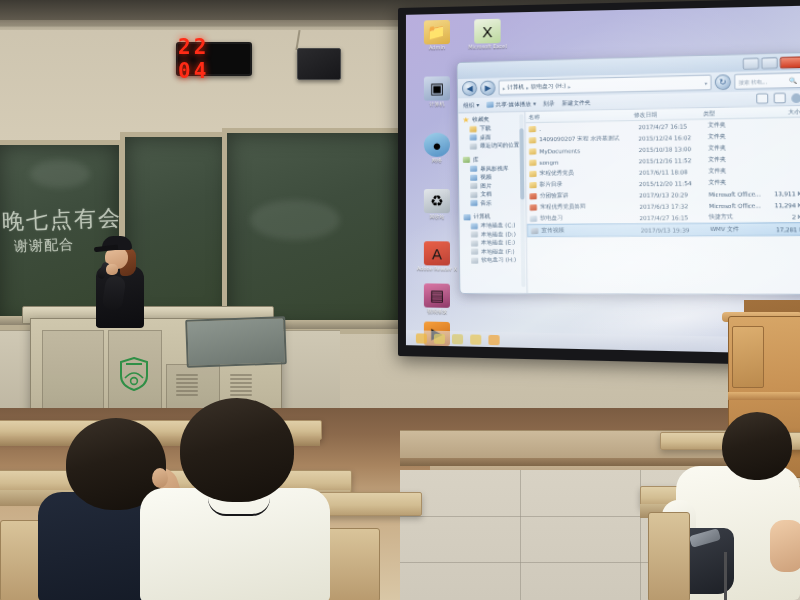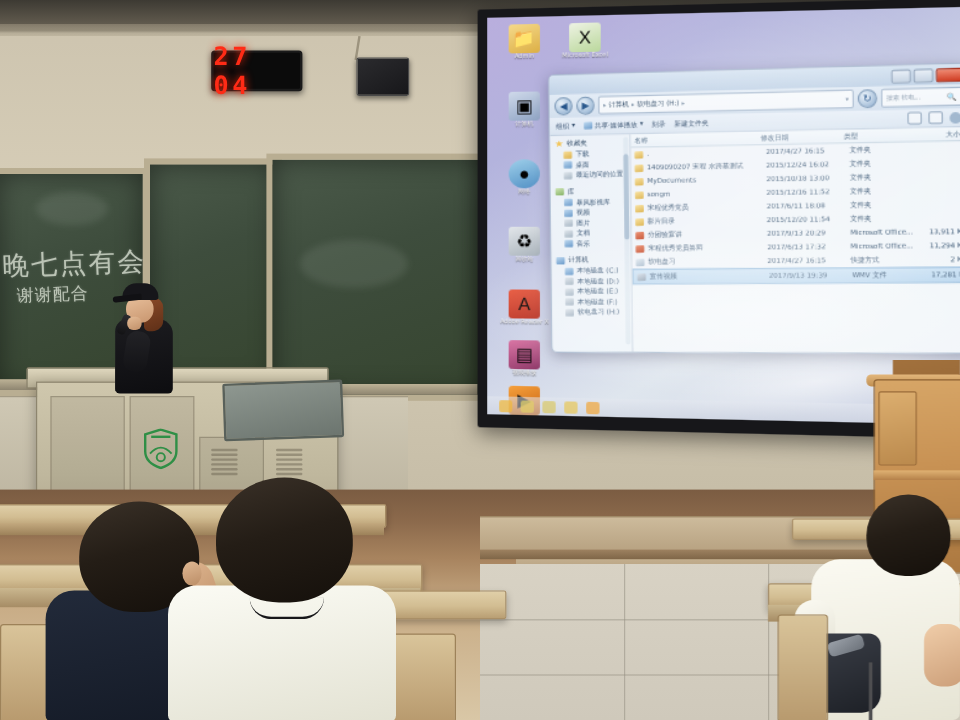--- a/index.html
+++ b/index.html
@@ -289,21 +289,21 @@
   <div class="board" id="board-right"></div>
   <div class="board-rail" style="left:-6px;top:316px;width:124px;"></div>
   <div class="board-rail" style="left:120px;top:313px;width:105px;"></div>
   <div class="board-rail" style="left:222px;top:320px;width:176px;"></div>
   <div class="chalk-smudge" style="left:30px;top:160px;width:60px;height:28px;"></div>
   <div class="chalk-smudge" style="left:250px;top:200px;width:90px;height:40px;"></div>
   <div class="chalk" id="chalk-line-1">晚七点有会</div>
   <div class="chalk" id="chalk-line-2">谢谢配合</div>
 
   <div id="clock">
-    <span id="clock-digits">27 04</span>
+    <span id="clock-digits">22 04</span>
   </div>
 
   <div id="speaker-wire"></div>
   <div id="speaker"></div>
 
   <div id="proj-frame">
     <div id="proj-surface">
 
       <div id="desktop-icons">
           <div class="dk-icon" style="left: 8px; top: 6px;">

